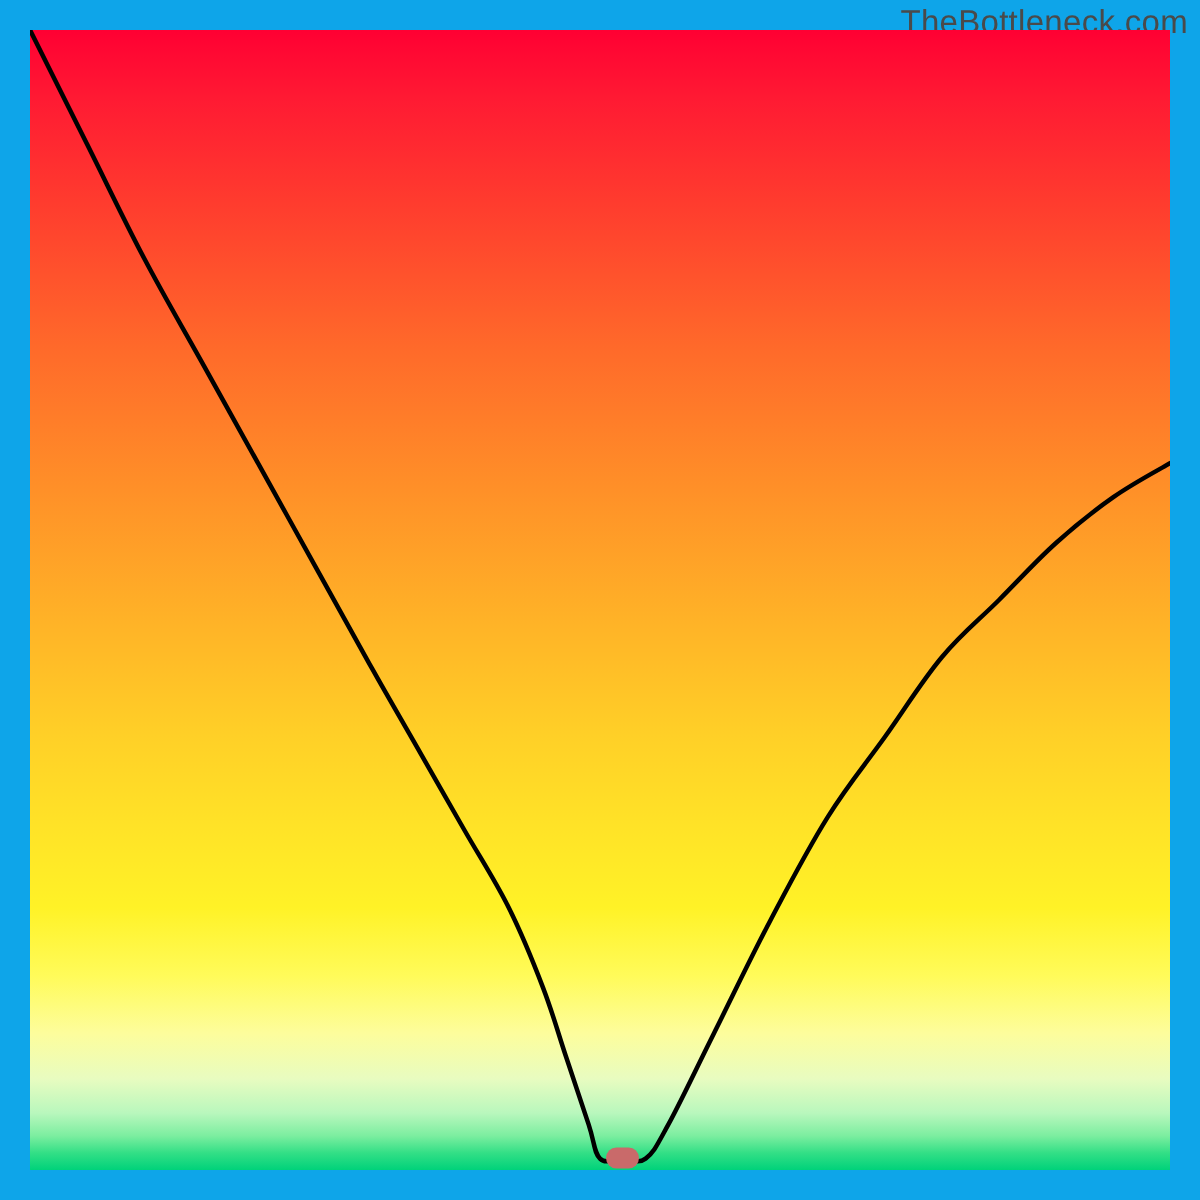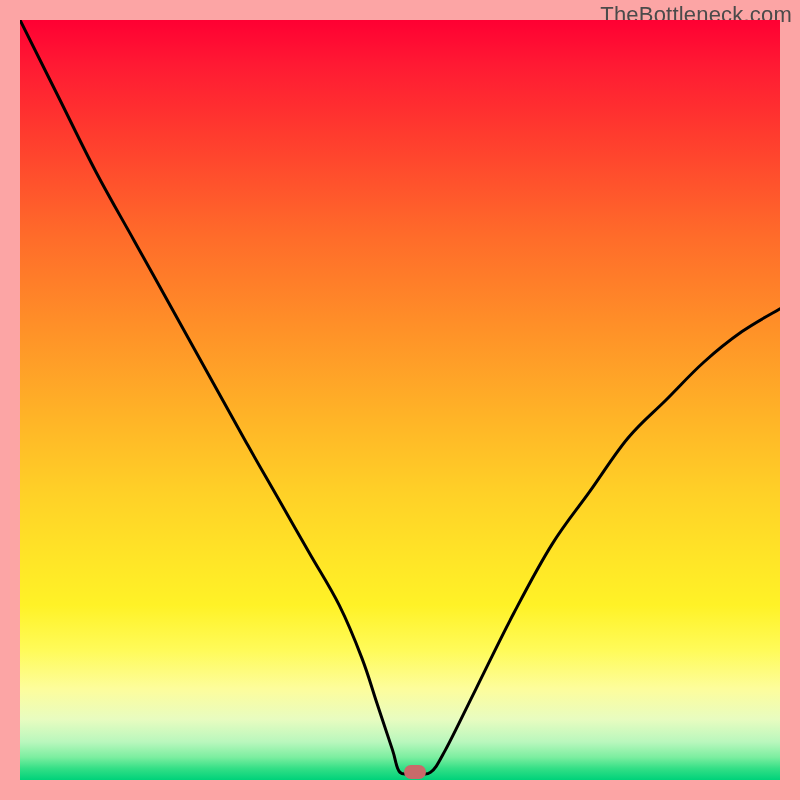--- a/index.html
+++ b/index.html
@@ -8,21 +8,21 @@
     width: 800px;
     height: 800px;
     background: #000;
     font-family: Arial, Helvetica, sans-serif;
     overflow: hidden;
   }
   .frame {
     position: relative;
     width: 800px;
     height: 800px;
-    background: #fca5a5;
+    background: #0ea5e9;
   }
   .plot {
     position: absolute;
     left: 20px;
     top: 20px;
     width: 760px;
     height: 760px;
     background: linear-gradient(to bottom,
       #ff0033 0%,
       #ff1a33 6%,

